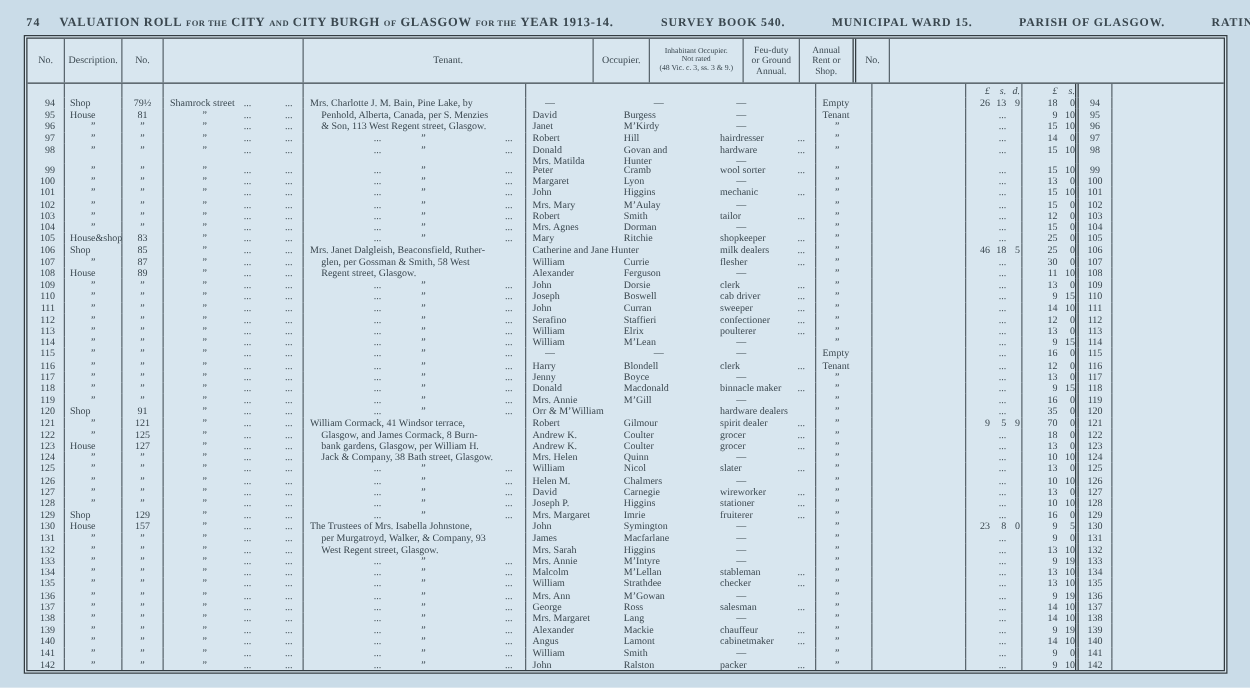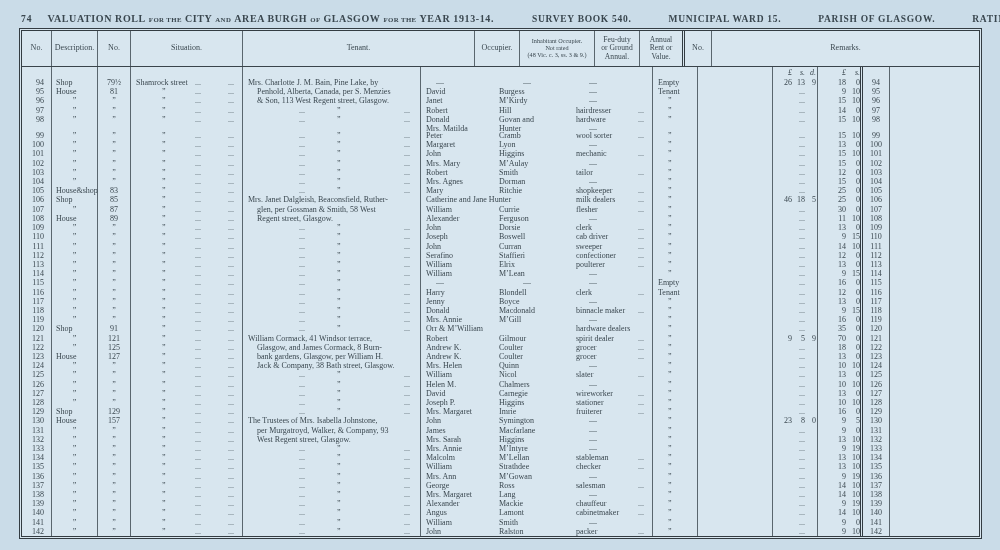--- a/index.html
+++ b/index.html
@@ -59,56 +59,54 @@
   .f3{position:absolute;left:32px;width:11px;text-align:right}
   .r1{position:absolute;left:0px;width:28px;text-align:right}
   .r2{position:absolute;left:28px;width:14px;text-align:right}
 </style>
 </head>
 <body>
 
 <div class="page">
   <div class="phead">
     <span class="pnum">74</span>
-    <span class="ptitle"><span class="tbg">VALUATION ROLL</span><span class="tsm">FOR THE</span><span class="tbg">CITY</span><span class="tsm">AND</span><span class="tbg">AREA BURGH</span><span class="tsm">OF</span><span class="tbg">GLASGOW</span><span class="tsm">FOR THE</span><span class="tbg">YEAR 1913-14.</span></span>
+    <span class="ptitle"><span class="tbg">VALUATION ROLL</span><span class="tsm">FOR THE</span><span class="tbg">CITY</span><span class="tsm">AND</span><span class="tbg">CITY BURGH</span><span class="tsm">OF</span><span class="tbg">GLASGOW</span><span class="tsm">FOR THE</span><span class="tbg">YEAR 1913-14.</span></span>
     <span class="phitem">SURVEY BOOK 540.</span>
     <span class="phitem">MUNICIPAL WARD 15.</span>
     <span class="phitem">PARISH OF GLASGOW.</span>
     <span class="phitem">RATING AREA—GLASGOW.</span>
   </div>
 
   <div class="tbl">
     <div class="thead">
       <div class="hc w-no1">No.</div>
       <div class="hc grp" style="width:191px">
         <div class="gbot">
           <div class="hc w-desc">Description.</div>
           <div class="hc w-stno">No.</div>
-          <div class="hc" style="flex:1;border-right:none">Situation.</div>
         </div>
       </div>
       <div class="hc w-ten">Tenant.</div>
       <div class="hc w-occ">Occupier.</div>
       <div class="hc w-inh">
         <div class="sml">Inhabitant Occupier.</div>
         <div class="sml">Not rated</div>
         <div class="sml">(48 Vic. c. 3, ss. 3 &amp; 9.)</div>
       </div>
       <div class="hc w-feu">
         <div class="h3l">Feu-duty</div>
         <div class="h3l">or Ground</div>
         <div class="h3l">Annual.</div>
       </div>
       <div class="hc w-rent">
         <div class="h3l">Annual</div>
         <div class="h3l">Rent or</div>
-        <div class="h3l">Value.</div>
+        <div class="h3l">Shop.</div>
       </div>
       <div class="hc w-no2">No.</div>
-      <div class="hc w-rem">Remarks.</div>
     </div>
 
     <div class="units">
       <div class="c w-no1"></div>
       <div class="c w-desc"></div>
       <div class="c w-stno"></div>
       <div class="c w-sit"></div>
       <div class="c w-prop"></div>
       <div class="c w-ten"></div>
       <div class="c w-occ"></div>

